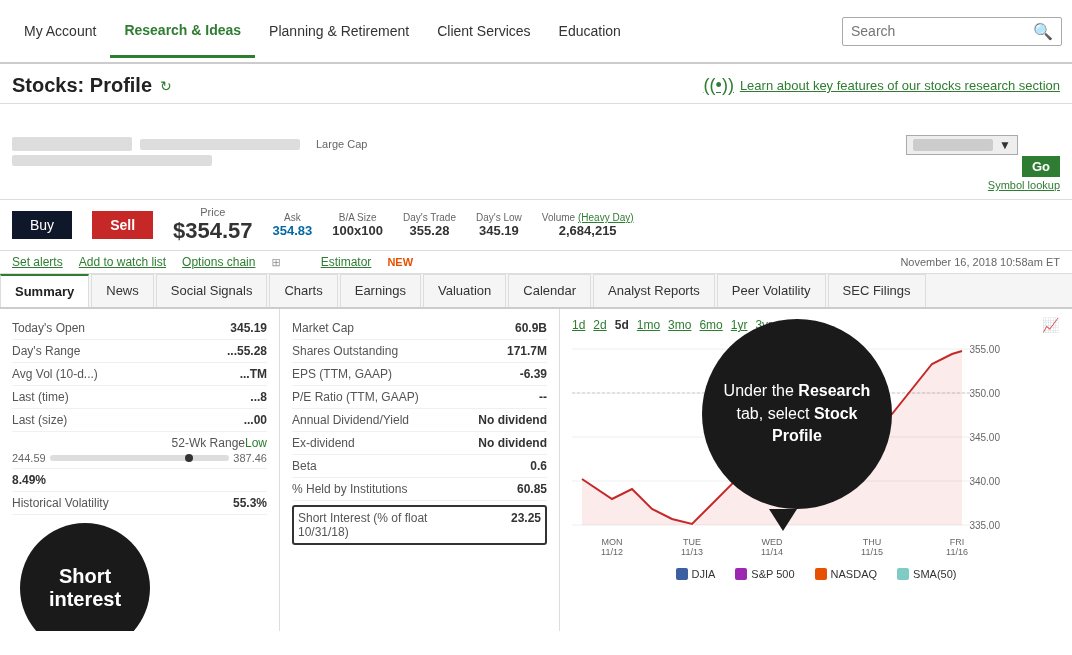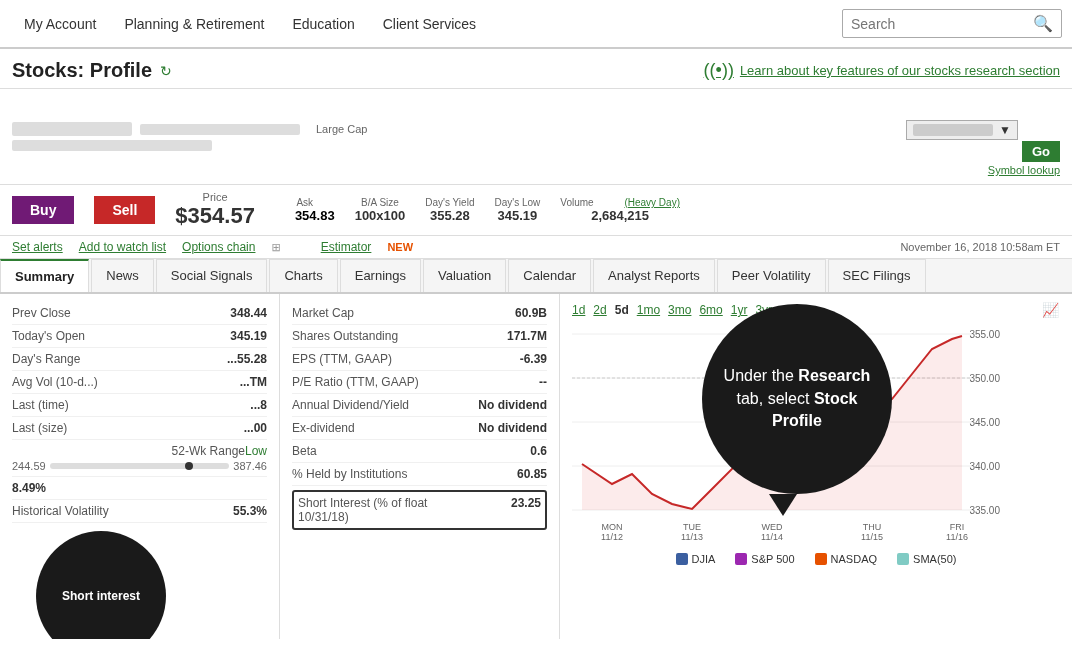--- a/index.html
+++ b/index.html
@@ -4,21 +4,21 @@
   <style>
     * { box-sizing: border-box; margin: 0; padding: 0; }
     body { font-family: Arial, sans-serif; font-size: 13px; color: #333; background: #fff; width: 1072px; }
 
     
     .top-nav {
       display: flex;
       align-items: center;
       border-bottom: 2px solid #ccc;
       padding: 0 10px;
-      height: 49px;
+      height: 64px;
       background: #fff;
     }
     .nav-item {
       padding: 0 14px;
       height: 53px;
       display: flex;
       align-items: center;
       color: #333;
       font-size: 14px;
       cursor: pointer;
@@ -107,29 +107,29 @@
     .symbol-lookup-link { font-size: 11px; color: #2e7d32; text-decoration: underline; cursor: pointer; margin-top: 2px; }
 
     
     .price-row {
       display: flex;
       align-items: center;
       padding: 6px 12px;
       border-bottom: 1px solid #ddd;
       gap: 20px;
     }
-    .buy-btn { background: #701a75; color: #fff; border: none; padding: 6px 18px; font-size: 14px; font-weight: bold; cursor: pointer; }
+    .buy-btn { background: #0f172a; color: #fff; border: none; padding: 6px 18px; font-size: 14px; font-weight: normal; cursor: pointer; }
     .sell-btn { background: #c62828; color: #fff; border: none; padding: 6px 18px; font-size: 14px; font-weight: bold; cursor: pointer; }
     .price-block { font-size: 22px; font-weight: bold; color: #333; }
     .price-label { font-size: 11px; color: #666; }
     .stat-block { display: flex; flex-direction: column; align-items: center; }
     .stat-label { font-size: 10px; color: #666; }
     .stat-val { font-size: 13px; color: #333; font-weight: bold; }
-    .stat-val.green { color: #000000; margin-left: 20px; }
-    .volume-link { font-size: 10px; text-decoration: underline; color: #2e7d32; cursor: pointer; margin-left: 28px; }
+    .stat-val.green { color: #0369a1; }
+    .volume-link { font-size: 10px; text-decoration: underline; color: #2e7d32; cursor: pointer; }
 
     
     .actions-row {
       display: flex;
       align-items: center;
       padding: 4px 12px 4px 12px;
       border-bottom: 1px solid #ddd;
       gap: 16px;
     }
     .action-link { color: #2e7d32; text-decoration: underline; font-size: 12px; cursor: pointer; }
@@ -227,23 +227,24 @@
       margin-top: 6px;
     }
     .legend-item { display: flex; align-items: center; gap: 4px; font-size: 11px; }
     .legend-dot { width: 12px; height: 12px; border-radius: 2px; }
   </style>
 </head>
 <body>
 
 <nav class="top-nav">
   <div class="nav-item">My Account</div>
+  <div class="nav-item active">Research &amp; Ideas</div>
   <div class="nav-item">Planning &amp; Retirement</div>
+  <div class="nav-item">Client Services</div>
   <div class="nav-item">Education</div>
-  <div class="nav-item">Client Services</div>
   <div class="search-box">
     <input type="text" placeholder="Search" style="">
     <span class="search-icon-btn">🔍</span>
   </div>
 </nav>
 
 <div class="page-header">
   <span class="page-title">Stocks: Profile</span>
   <span class="refresh-icon">↻</span>
   <div class="learn-link">
@@ -282,21 +283,21 @@
   </div>
   <div class="stat-block">
     <span class="stat-label">Ask</span>
     <span class="stat-val green">354.83</span>
   </div>
   <div class="stat-block">
     <span class="stat-label">B/A Size</span>
     <span class="stat-val">100x100</span>
   </div>
   <div class="stat-block">
-    <span class="stat-label">Day's Yield</span>
+    <span class="stat-label">Day's Trade</span>
     <span class="stat-val">355.28</span>
   </div>
   <div class="stat-block">
     <span class="stat-label">Day's Low</span>
     <span class="stat-val">345.19</span>
   </div>
   <div class="stat-block">
     <span class="stat-label">
       <span>Volume</span>
       <span class="volume-link">(Heavy Day)</span>
@@ -326,24 +327,20 @@
   <div class="sub-tab">Calendar</div>
   <div class="sub-tab">Analyst Reports</div>
   <div class="sub-tab">Peer Volatility</div>
   <div class="sub-tab">SEC Filings</div>
 </div>
 
 <div class="main-content" style="position:relative;">
 
   <div class="stats-left">
     <div class="stat-row">
-      <span class="s-label">Prev Close</span>
-      <span class="s-val">348.44</span>
-    </div>
-    <div class="stat-row">
       <span class="s-label">Today's Open</span>
       <span class="s-val">345.19</span>
     </div>
     <div class="stat-row">
       <span class="s-label">Day's Range</span>
       <span class="s-val">...55.28</span>
     </div>
     <div class="stat-row">
       <span class="s-label">Avg Vol (10-d...)</span>
       <span class="s-val">...TM</span>
@@ -373,32 +370,32 @@
       <span class="s-val">8.49%</span>
     </div>
     <div class="stat-row">
       <span class="s-label">Historical Volatility</span>
       <span class="s-val">55.3%</span>
     </div>
 
     <div style="position:relative;height:100px;margin-top:8px;">
       <div style="
         position:absolute;
-        left:24px;
+        left:8px;
         top:0;
         background:#1a1a1a;
         color:#fff;
         border-radius:50%;
         width:130px;
         height:130px;
         display:flex;
         align-items:center;
         justify-content:center;
         text-align:center;
-        font-size:12px;
+        font-size:20px;
         font-weight:bold;
         z-index:10;
       ">
         <span>Short interest</span>
         <div style="
           position:absolute;
           bottom:-18px;
           right:15px;
           width:0;height:0;
           border-left:12px solid transparent;

